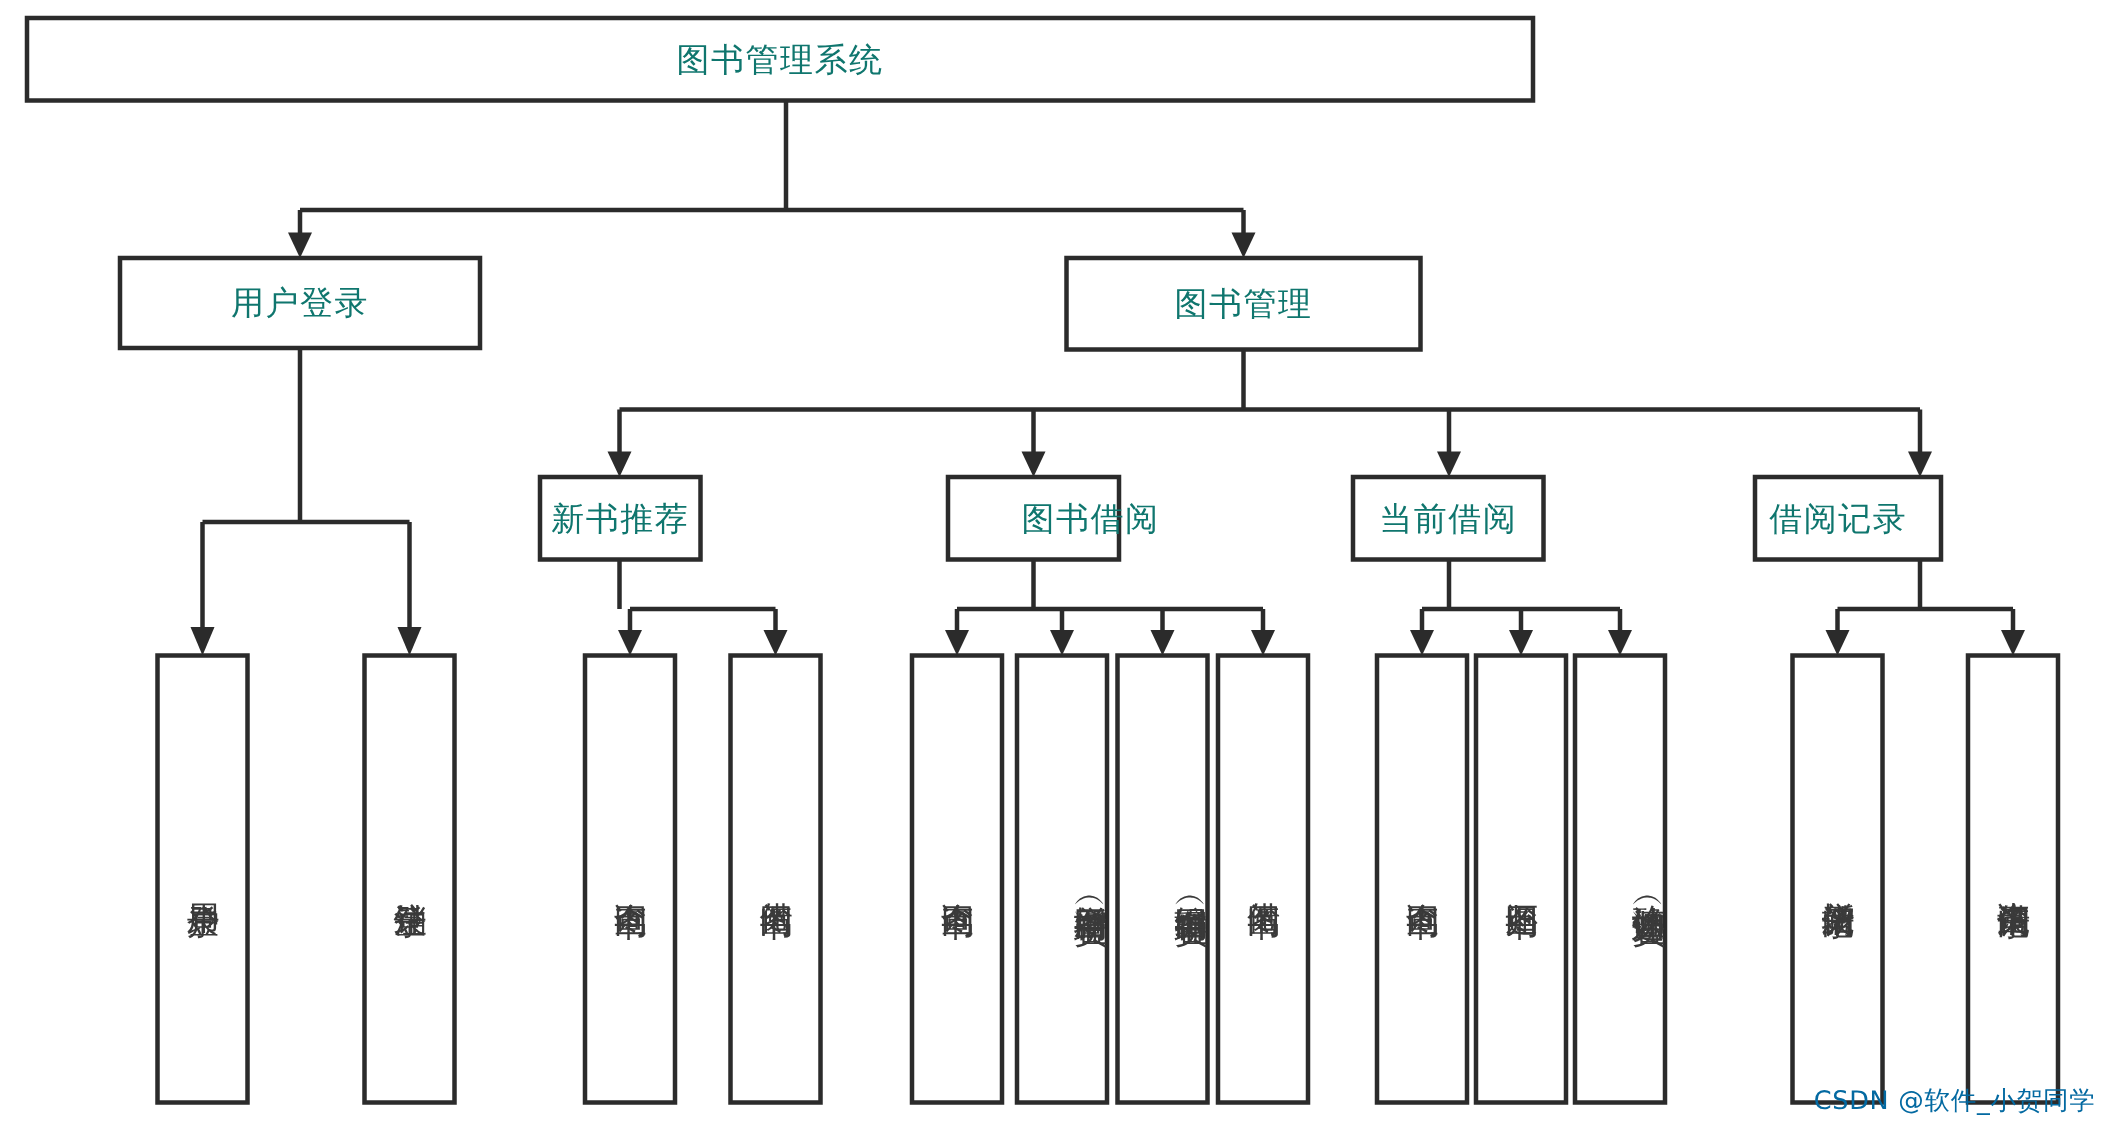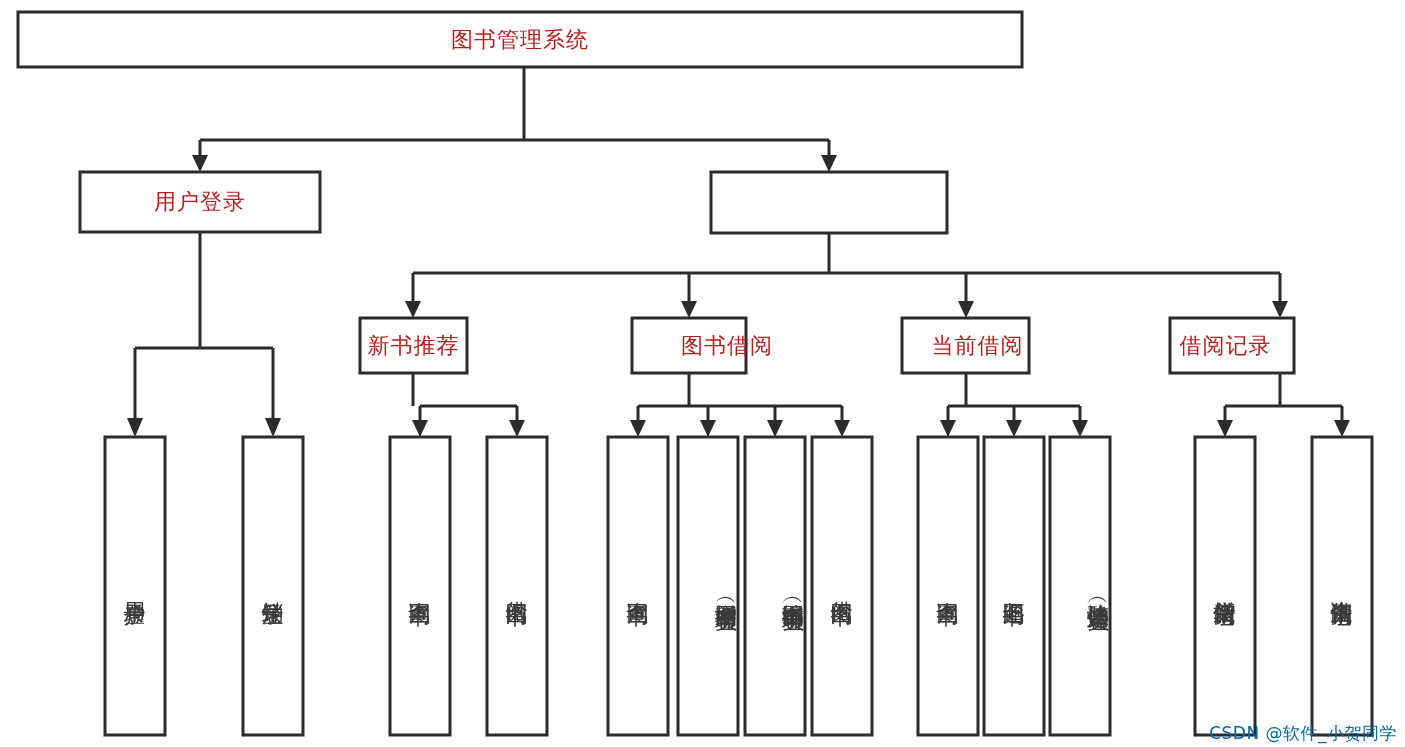--- a/index.html
+++ b/index.html
@@ -58,21 +58,21 @@
     white-space: nowrap;
     text-align: center;
   }
   .hlabel-wrap {
     position: absolute;
     display: flex;
     align-items: center;
     justify-content: center;
     font-family: "DejaVu Sans", "Liberation Sans", sans-serif;
     font-size: 22px;
-    color: #b91c1c;
+    color: #0f766e;
     letter-spacing: 1px;
     pointer-events: none;
     white-space: nowrap;
   }
   #watermark {
     position: absolute;
     right: 8px;
     bottom: 2px;
     font-family: "DejaVu Sans", "Liberation Sans", sans-serif;
     font-size: 17px;
@@ -170,24 +170,25 @@
     <path class="connector" d="M1225,406 L1225,422"></path>
     <path class="connector" d="M1342,406 L1342,422"></path>
     <polygon class="arrow-head" points="1217,420 1233,420 1225,437"></polygon>
     <polygon class="arrow-head" points="1334,420 1350,420 1342,437"></polygon>
 
   </svg>
 
   <div class="hlabel-wrap" style="left:18px;top:12px;width:1004px;height:55px;">图书管理系统</div>
 
   <div class="hlabel-wrap" style="left:80px;top:172px;width:240px;height:60px;">用户登录</div>
+  <div class="hlabel-wrap" style="left:711px;top:172px;width:236px;height:61px;">图书管理</div>
 
   <div class="hlabel-wrap" style="left:360px;top:318px;width:107px;height:55px;">新书推荐</div>
   <div class="hlabel-wrap" style="left:632px;top:318px;width:114px;height:55px;padding-left:38px;">图书借阅</div>
-  <div class="hlabel-wrap" style="left:902px;top:318px;width:127px;height:55px;padding-left:12px;">当前借阅</div>
+  <div class="hlabel-wrap" style="left:902px;top:318px;width:127px;height:55px;">当前借阅</div>
   <div class="hlabel-wrap" style="left:1170px;top:318px;width:111px;height:55px;">借阅记录</div>
 
   <div class="vlabel-wrap" style="left:105px;top:437px;width:60px;height:298px;">用户登录</div>
   <div class="vlabel-wrap" style="left:243px;top:437px;width:60px;height:298px;">注销登录</div>
   <div class="vlabel-wrap" style="left:390px;top:437px;width:60px;height:298px;">查询图书</div>
   <div class="vlabel-wrap" style="left:487px;top:437px;width:60px;height:298px;">借阅图书</div>
   <div class="vlabel-wrap" style="left:608px;top:437px;width:60px;height:298px;">查询图书</div>
   <div class="vlabel-wrap" style="left:678px;top:437px;width:60px;height:298px;align-items:flex-start;padding-top:8px;box-sizing:border-box;">新增图书（管理员）</div>
   <div class="vlabel-wrap" style="left:745px;top:437px;width:60px;height:298px;align-items:flex-start;padding-top:8px;box-sizing:border-box;">编辑图书（管理员）</div>
   <div class="vlabel-wrap" style="left:812px;top:437px;width:60px;height:298px;">借阅图书</div>

